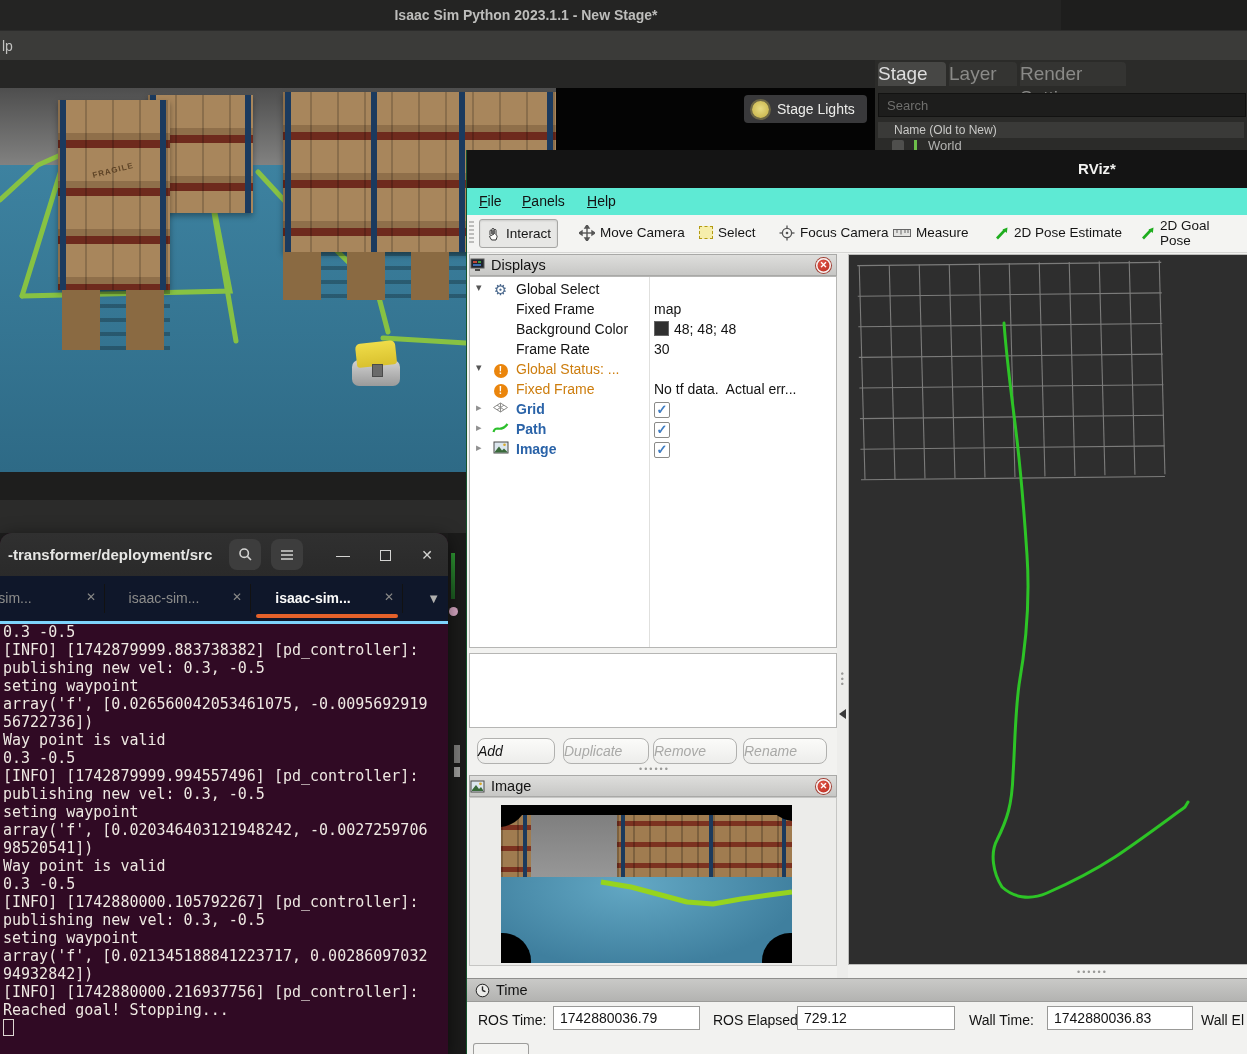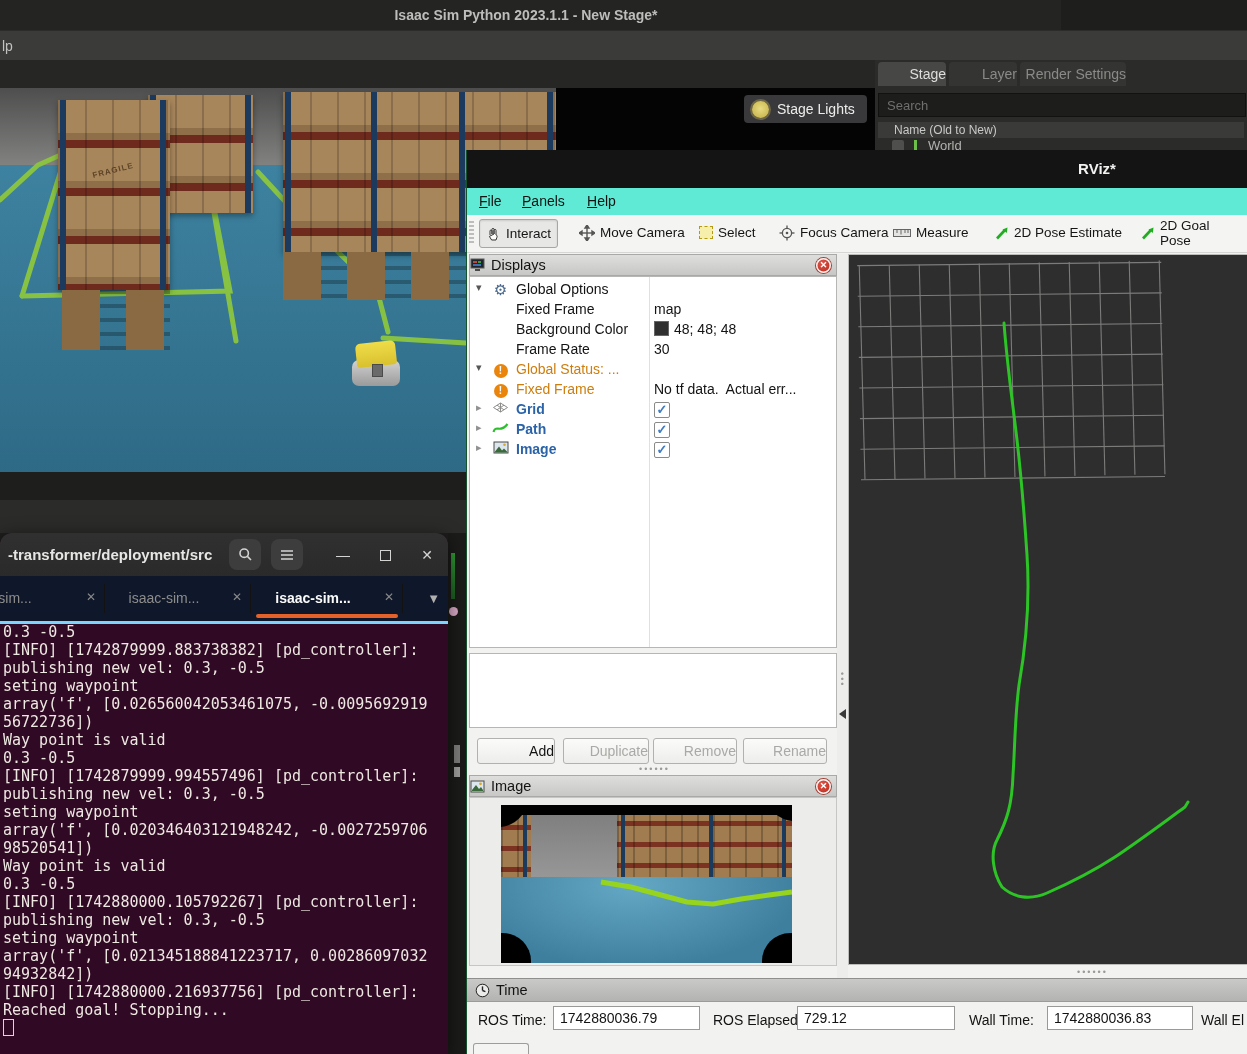--- a/index.html
+++ b/index.html
@@ -35,21 +35,21 @@
         box-shadow:0 0 0 2px rgba(205,190,90,.35);}
   #robot-body{left:352px;top:254px;width:48px;height:44px;}
   #robot-top{position:absolute;left:4px;top:0;width:40px;height:24px;background:linear-gradient(180deg,#efdc49,#d9c12e);
              border-radius:5px 5px 3px 3px;transform:rotate(-6deg);}
   #robot-base{position:absolute;left:0;top:18px;width:48px;height:26px;border-radius:7px;
              background:linear-gradient(180deg,#d2d2d2,#9a9a9a);}
   #robot-sensor{position:absolute;left:20px;top:22px;width:9px;height:11px;background:#6a6a6a;border:1px solid #4a4a4a;}
 
   
   #stage-panel{left:875px;top:60px;width:372px;height:90px;background:#2b2b29;overflow:hidden;}
-  .stage-tab{position:absolute;top:2px;height:24px;line-height:24px;text-align:right;font-size:14px;
+  .stage-tab{position:absolute;top:2px;height:24px;line-height:24px;text-align:left;font-size:19px;
              border-radius:4px 4px 0 0;}
   .stage-tab.on{background:#474745;color:#dedede;}
   .stage-tab.off{background:#343432;color:#8a8a88;}
   #stage-search{left:3px;top:33px;width:350px;height:22px;background:#1d1d1c;border:1px solid #121211;
       color:#bdbdbb;font-size:13px;padding:0 8px;outline:none;}
   #stage-search::placeholder{color:#6f6f6d;}
   #stage-name-hdr{left:3px;top:62px;width:366px;height:16px;background:#3a3a38;color:#c9c9c7;font-size:12px;
       line-height:16px;padding-left:16px;box-sizing:border-box;}
   #stage-row-world{left:3px;top:80px;width:366px;height:14px;color:#b2b2b0;font-size:13px;}
   #world-icon{position:absolute;left:14px;top:0;width:12px;height:12px;background:#4f4f4d;border-radius:2px;}
@@ -127,21 +127,21 @@
   .dp-label{position:absolute;left:46px;top:1px;white-space:nowrap;}
   .dp-label.warn{color:#cd7d0d;}
   .dp-label.display{color:#2a63a8;font-weight:bold;}
   .dp-val{position:absolute;left:184px;top:1px;white-space:pre;color:#131313;}
   .swatch{display:inline-block;width:13px;height:13px;background:#303030;border:1px solid #666;
       vertical-align:-2px;margin-right:5px;}
   .cbx{position:absolute;left:184px;top:2px;width:14px;height:14px;background:#fff;border:1px solid #8a8a88;
       border-radius:2px;color:#3f7cc2;font-size:13px;font-weight:bold;line-height:13px;text-align:center;}
   #dp-empty{left:2px;top:503px;width:368px;height:75px;background:#fff;border:1px solid #b6b6b4;box-sizing:border-box;}
   .pbtn{position:absolute;top:588px;height:26px;background:linear-gradient(180deg,#fbfbf9,#ededeb);
-      border:1px solid #b1b1af;border-radius:3px;font-size:14px;color:#131313;text-align:right;line-height:25px;box-sizing:border-box;}
+      border:1px solid #b1b1af;border-radius:8px;font-size:14px;color:#131313;text-align:left;line-height:25px;box-sizing:border-box;font-style:italic;}
   .pbtn.disabled{color:#a9a9a7;}
   .dots{position:absolute;color:#9a9a98;font-size:9px;letter-spacing:2px;}
   #img-header{left:2px;top:625px;width:368px;}
   #img-body{left:2px;top:647px;width:368px;height:169px;background:#ececea;border:1px solid #c6c6c4;box-sizing:border-box;}
 
   
   #cam{left:31px;top:7px;width:291px;height:158px;background:#000;overflow:hidden;}
   #cam-wall{left:28px;top:10px;width:110px;height:70px;background:linear-gradient(180deg,#7f7f7f,#9a9a9a);}
   #cam-floor{left:0;top:72px;width:291px;height:86px;background:radial-gradient(ellipse at 45% 10%,#63a8c4,#3f7f9e 75%);}
   .cam-rack{background:
@@ -415,21 +415,21 @@
         </svg>
       <span>Displays</span>
       <span class="closebtn">✕</span>
     </div>
     <div class="abs" id="dp-tree">
       <div id="dp-coldiv"></div>
       <div id="dp-rows">
           <div class="dp-row" style="top: 3px;">
             <span class="exp ">▾</span>
             <span class="ic gear">⚙</span>
-            <span class="dp-label ">Global Options</span>
+            <span class="dp-label ">Global Select</span>
           </div>
           <div class="dp-row" style="top: 23px;">
             <span class="dp-label ">Fixed Frame</span>
             <span class="dp-val"><span>map</span></span>
           </div>
           <div class="dp-row" style="top: 43px;">
             <span class="dp-label ">Background Color</span>
             <span class="dp-val"><span class="swatch"></span><span>48; 48; 48</span></span>
           </div>
           <div class="dp-row" style="top: 63px;">

